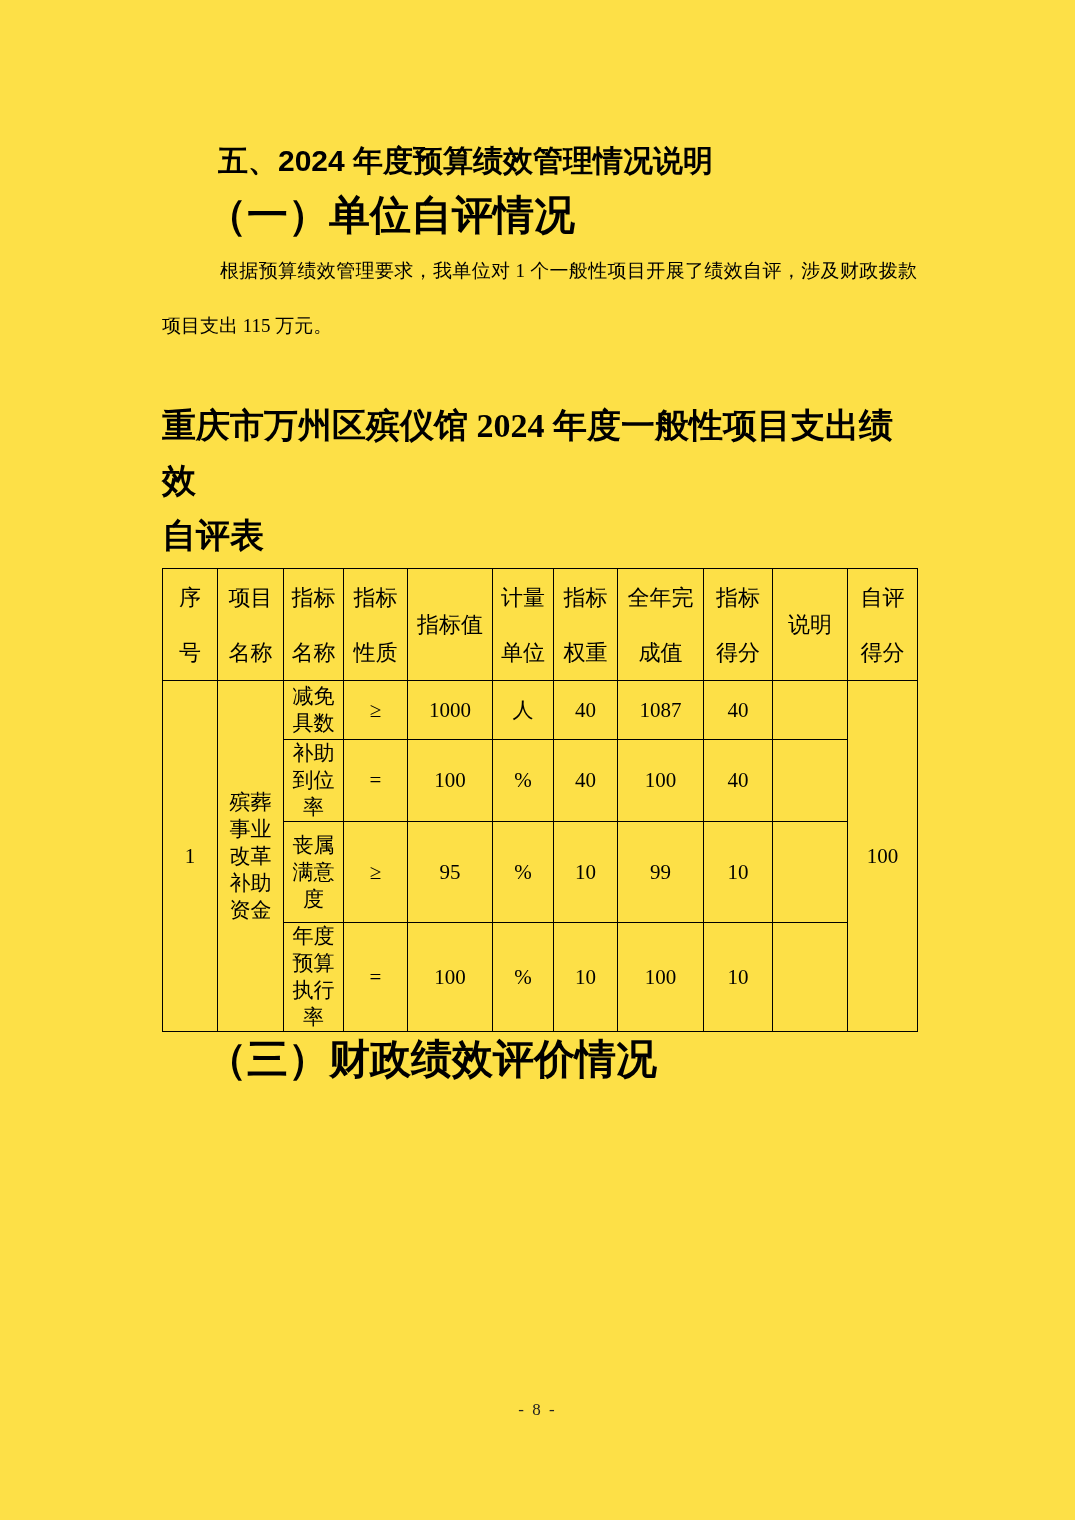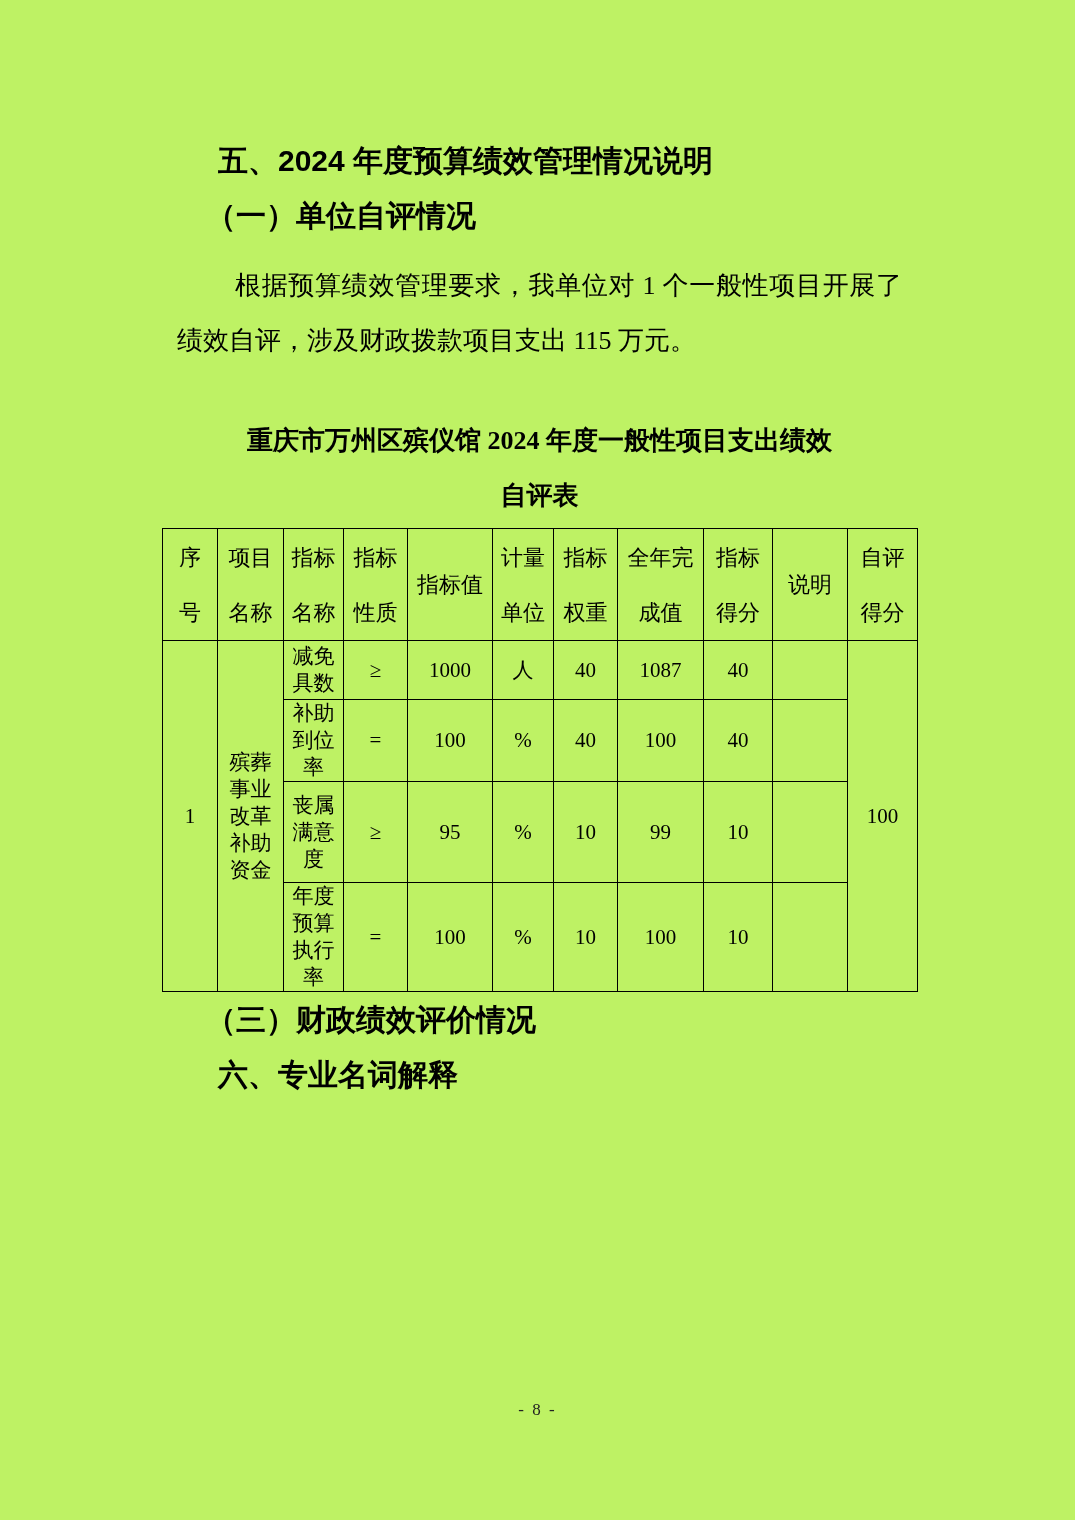--- a/index.html
+++ b/index.html
@@ -1,57 +1,57 @@
 <!DOCTYPE html>
 <html><head>
 <meta charset="utf-8">
 <style>
   html, body { margin: 0; padding: 0; background: #ffffff; }
   .page {
     position: relative;
     width: 1075px;
     height: 1520px;
-    background: #bef264;
+    background: #fde047;
     color: #000000;
     font-family: "Liberation Serif", "DejaVu Serif", serif;
     overflow: hidden;
   }
   .content { padding: 133px 158px 0 162px; }
 
   .h-section {
     font-family: "Liberation Sans", "DejaVu Sans", sans-serif;
     font-weight: 700;
     font-size: 30px;
     line-height: 55px;
     margin: 0;
     padding-left: 56px;
   }
   .h-sub {
     font-family: "Liberation Serif", "DejaVu Serif", serif;
     font-weight: 700;
-    font-size: 30px;
+    font-size: 41px;
     line-height: 55px;
     margin: 0;
     padding-left: 44px;
   }
   .para {
-    font-size: 26px;
-    line-height: 55px;
-    margin: 15px;
+    font-size: 19px;
+    line-height: 55px;
+    margin: 0;
     text-align: justify;
     text-indent: 58px;
   }
   .para.single { text-align: left; }
 
   .table-title {
     font-weight: 700;
-    font-size: 26px;
+    font-size: 34px;
     line-height: 55px;
     margin: 45px 0 0 0;
-    text-align: center;
+    text-align: left;
     white-space: pre-line;
   }
 
   table.selfeval {
     border-collapse: collapse;
     table-layout: fixed;
     width: 755px;
     margin-top: 5px;
   }
   table.selfeval th, table.selfeval td {
@@ -201,18 +201,17 @@
           <td>10</td>
           <td></td>
         </tr>
       </tbody>
     </table>
 
 
     <h3 class="h-sub">（三）财政绩效评价情况</h3>
 
 
-    <h2 class="h-section">六、专业名词解释</h2>
 
   </div>
 
   <div class="page-num">- 8 -</div>
 </div>
 
 </body></html>

